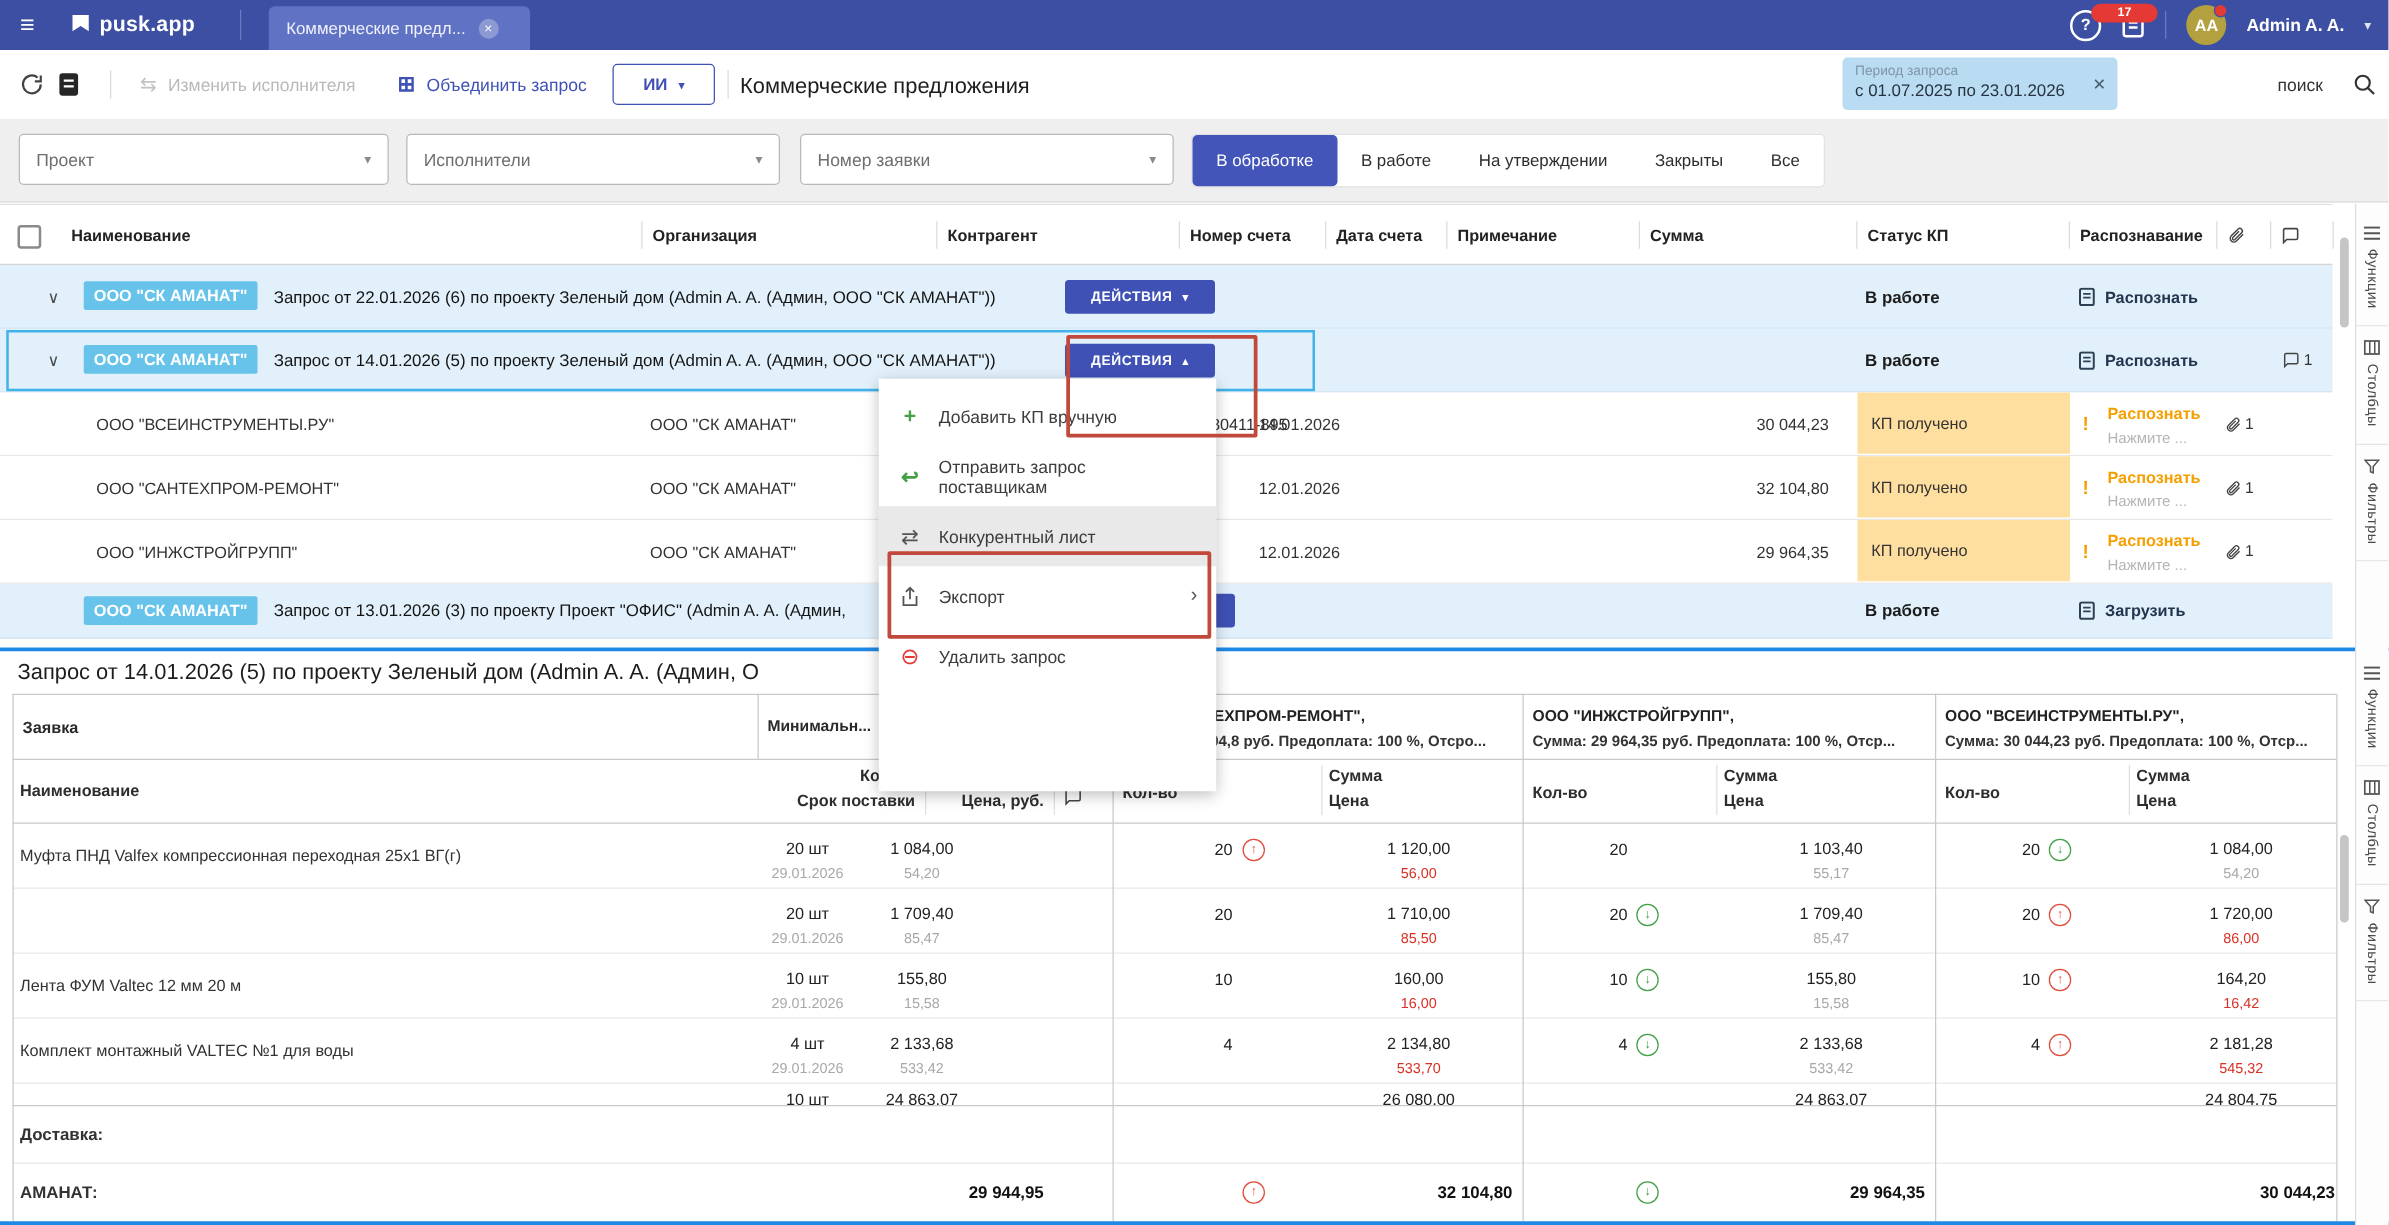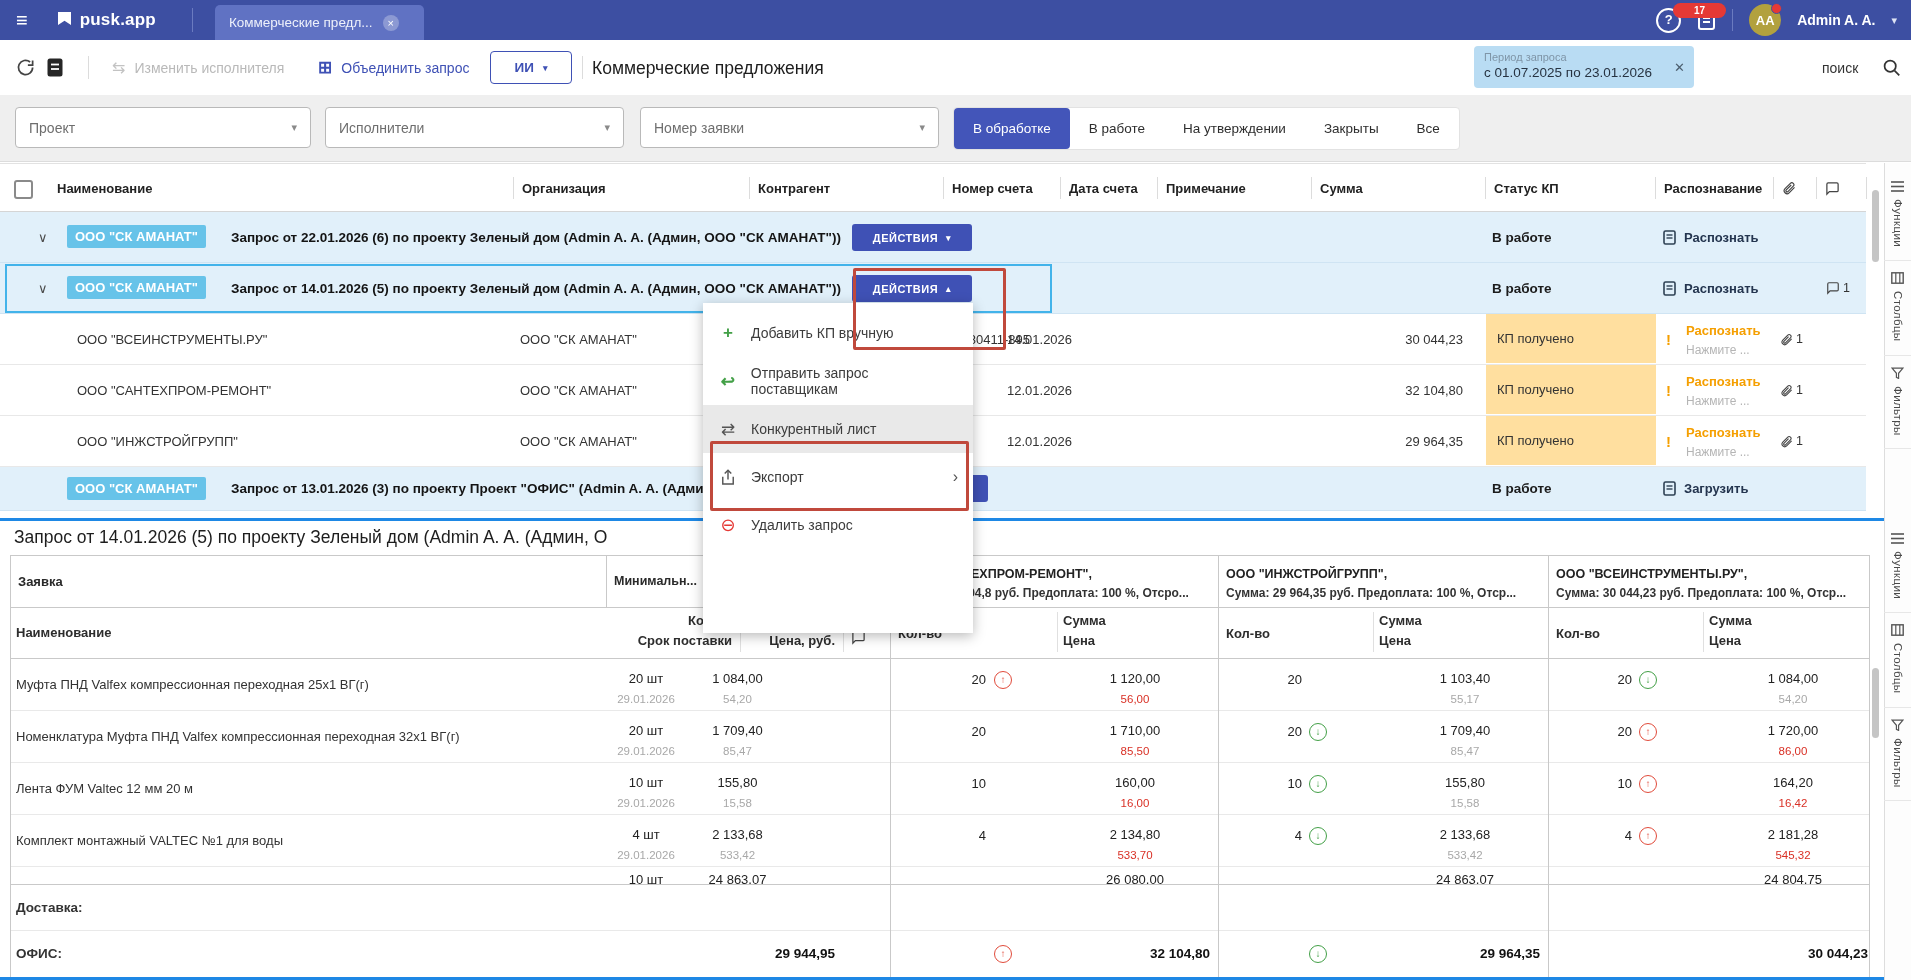--- a/index.html
+++ b/index.html
@@ -50,21 +50,21 @@
 
   
   .thead{position:absolute;left:0;top:163px;width:1866px;height:49px;background:#fff;border-top:1px solid #e2e2e2;border-bottom:1px solid #d5d5d5;box-sizing:border-box;}
   .hchk{position:absolute;left:14px;top:16px;width:15px;height:15px;border:2px solid #8a8a8a;border-radius:3px;background:#fff;}
   .hc{position:absolute;top:13px;height:22px;display:flex;align-items:center;padding-left:8px;border-left:1px solid #dcdcdc;font-weight:bold;font-size:13px;color:#222;box-sizing:border-box;white-space:nowrap;overflow:hidden;}
   .hc.first{border-left:none;}
   .trow{position:absolute;left:0;width:1866px;height:51px;background:#fff;border-bottom:1px solid #e8e8e8;box-sizing:border-box;}
   .trow.tg{background:#e1f0fa;border-bottom:1px solid #cfe4f3;}
   .chev{position:absolute;left:38px;top:0;bottom:0;display:flex;align-items:center;color:#4a4a4a;font-size:13px;}
   .gbadge{position:absolute;left:67px;top:13px;background:#67c3e9;color:#fff;font-weight:bold;font-size:13px;padding:4px 8px;border-radius:2px;white-space:nowrap;}
-  .gtitle{position:absolute;left:219px;top:0;bottom:0;display:flex;align-items:center;font-weight:bold;font-size:13.5px;color:#141414;white-space:nowrap;width:640px;overflow:hidden;margin-left:12px;}
+  .gtitle{position:absolute;left:219px;top:0;bottom:0;display:flex;align-items:center;font-weight:normal;font-size:13.5px;color:#141414;white-space:nowrap;width:640px;overflow:hidden;}
   .act{position:absolute;left:852px;top:12px;width:120px;height:27px;background:#3f51b5;border:none;border-radius:3px;color:#fff;font-family:"Liberation Sans",sans-serif;font-size:11px;font-weight:bold;letter-spacing:.5px;display:flex;align-items:center;justify-content:center;gap:8px;cursor:pointer;}
   .act .car{font-size:9px;}
   .gstatus{position:absolute;left:1492px;top:0;bottom:0;display:flex;align-items:center;font-weight:bold;font-size:13.5px;color:#1c1c1c;}
   .gdoc{position:absolute;left:1663px;top:18px;}
   .grec{position:absolute;left:1684px;top:0;bottom:0;display:flex;align-items:center;font-weight:b old;font-weight:bold;font-size:13px;color:#24354f;width:86px;overflow:hidden;white-space:nowrap;}
   .gcom{position:absolute;left:1826px;top:0;bottom:0;display:flex;align-items:center;gap:3px;font-size:12.5px;color:#333;}
   .cell{position:absolute;top:0;bottom:0;display:flex;align-items:center;font-size:13px;color:#333;white-space:nowrap;}
   .c-name{left:77px;width:430px;overflow:hidden;}
   .c-org{left:520px;width:200px;overflow:hidden;}
   .c-inv{left:950px;width:107px;overflow:hidden;}
@@ -455,21 +455,20 @@
       </span>
     <span class="sqty s3q">20</span>
     <span class="ci greenc s3i">↓</span>
     <span class="bv s3s btop">
         <b>1 084,00</b>
         <i>54,20</i>
       </span>
   </div>
 
   <div class="brow" style="top:710px;">
-    <span class="bname">Номенклатура Муфта ПНД Valfex компрессионная переходная 32x1 ВГ(г)</span>
     <span class="bv q1 btop">
         <b>20 шт</b>
         <i>29.01.2026</i>
       </span>
     <span class="bv m1 btop">
         <b>1 709,40</b>
         <i>85,47</i>
       </span>
     <span class="sqty s1q">20</span>
     <span class="bv s1s btop">
@@ -564,21 +563,21 @@
     <span class="bv s3s" style="top:6px;">
         <b>24 804,75</b>
       </span>
   </div>
 
   <div class="brow" style="top:884px;height:46px;">
     <span class="bname" style="font-weight:bold;font-size:13.5px;">Доставка:</span>
   </div>
 
   <div class="brow" style="top:930px;height:47px;">
-    <span class="bname" style="font-weight:bold;font-size:13.5px;">ОФИС:</span>
+    <span class="bname" style="font-weight:bold;font-size:13.5px;">АМАНАТ:</span>
     <span class="tot-v" style="left:640px;width:195px;top:16px;">29 944,95</span>
     <span class="ci redc" style="left:994px;top:15px;">↑</span>
     <span class="tot-v" style="left:1060px;width:150px;top:16px;">32 104,80</span>
     <span class="ci greenc" style="left:1309px;top:15px;">↓</span>
     <span class="tot-v" style="left:1390px;width:150px;top:16px;">29 964,35</span>
     <span class="tot-v" style="left:1718px;width:150px;top:16px;">30 044,23</span>
   </div>
 
   <div class="hline-blue" style="top:977px;"></div>
 

